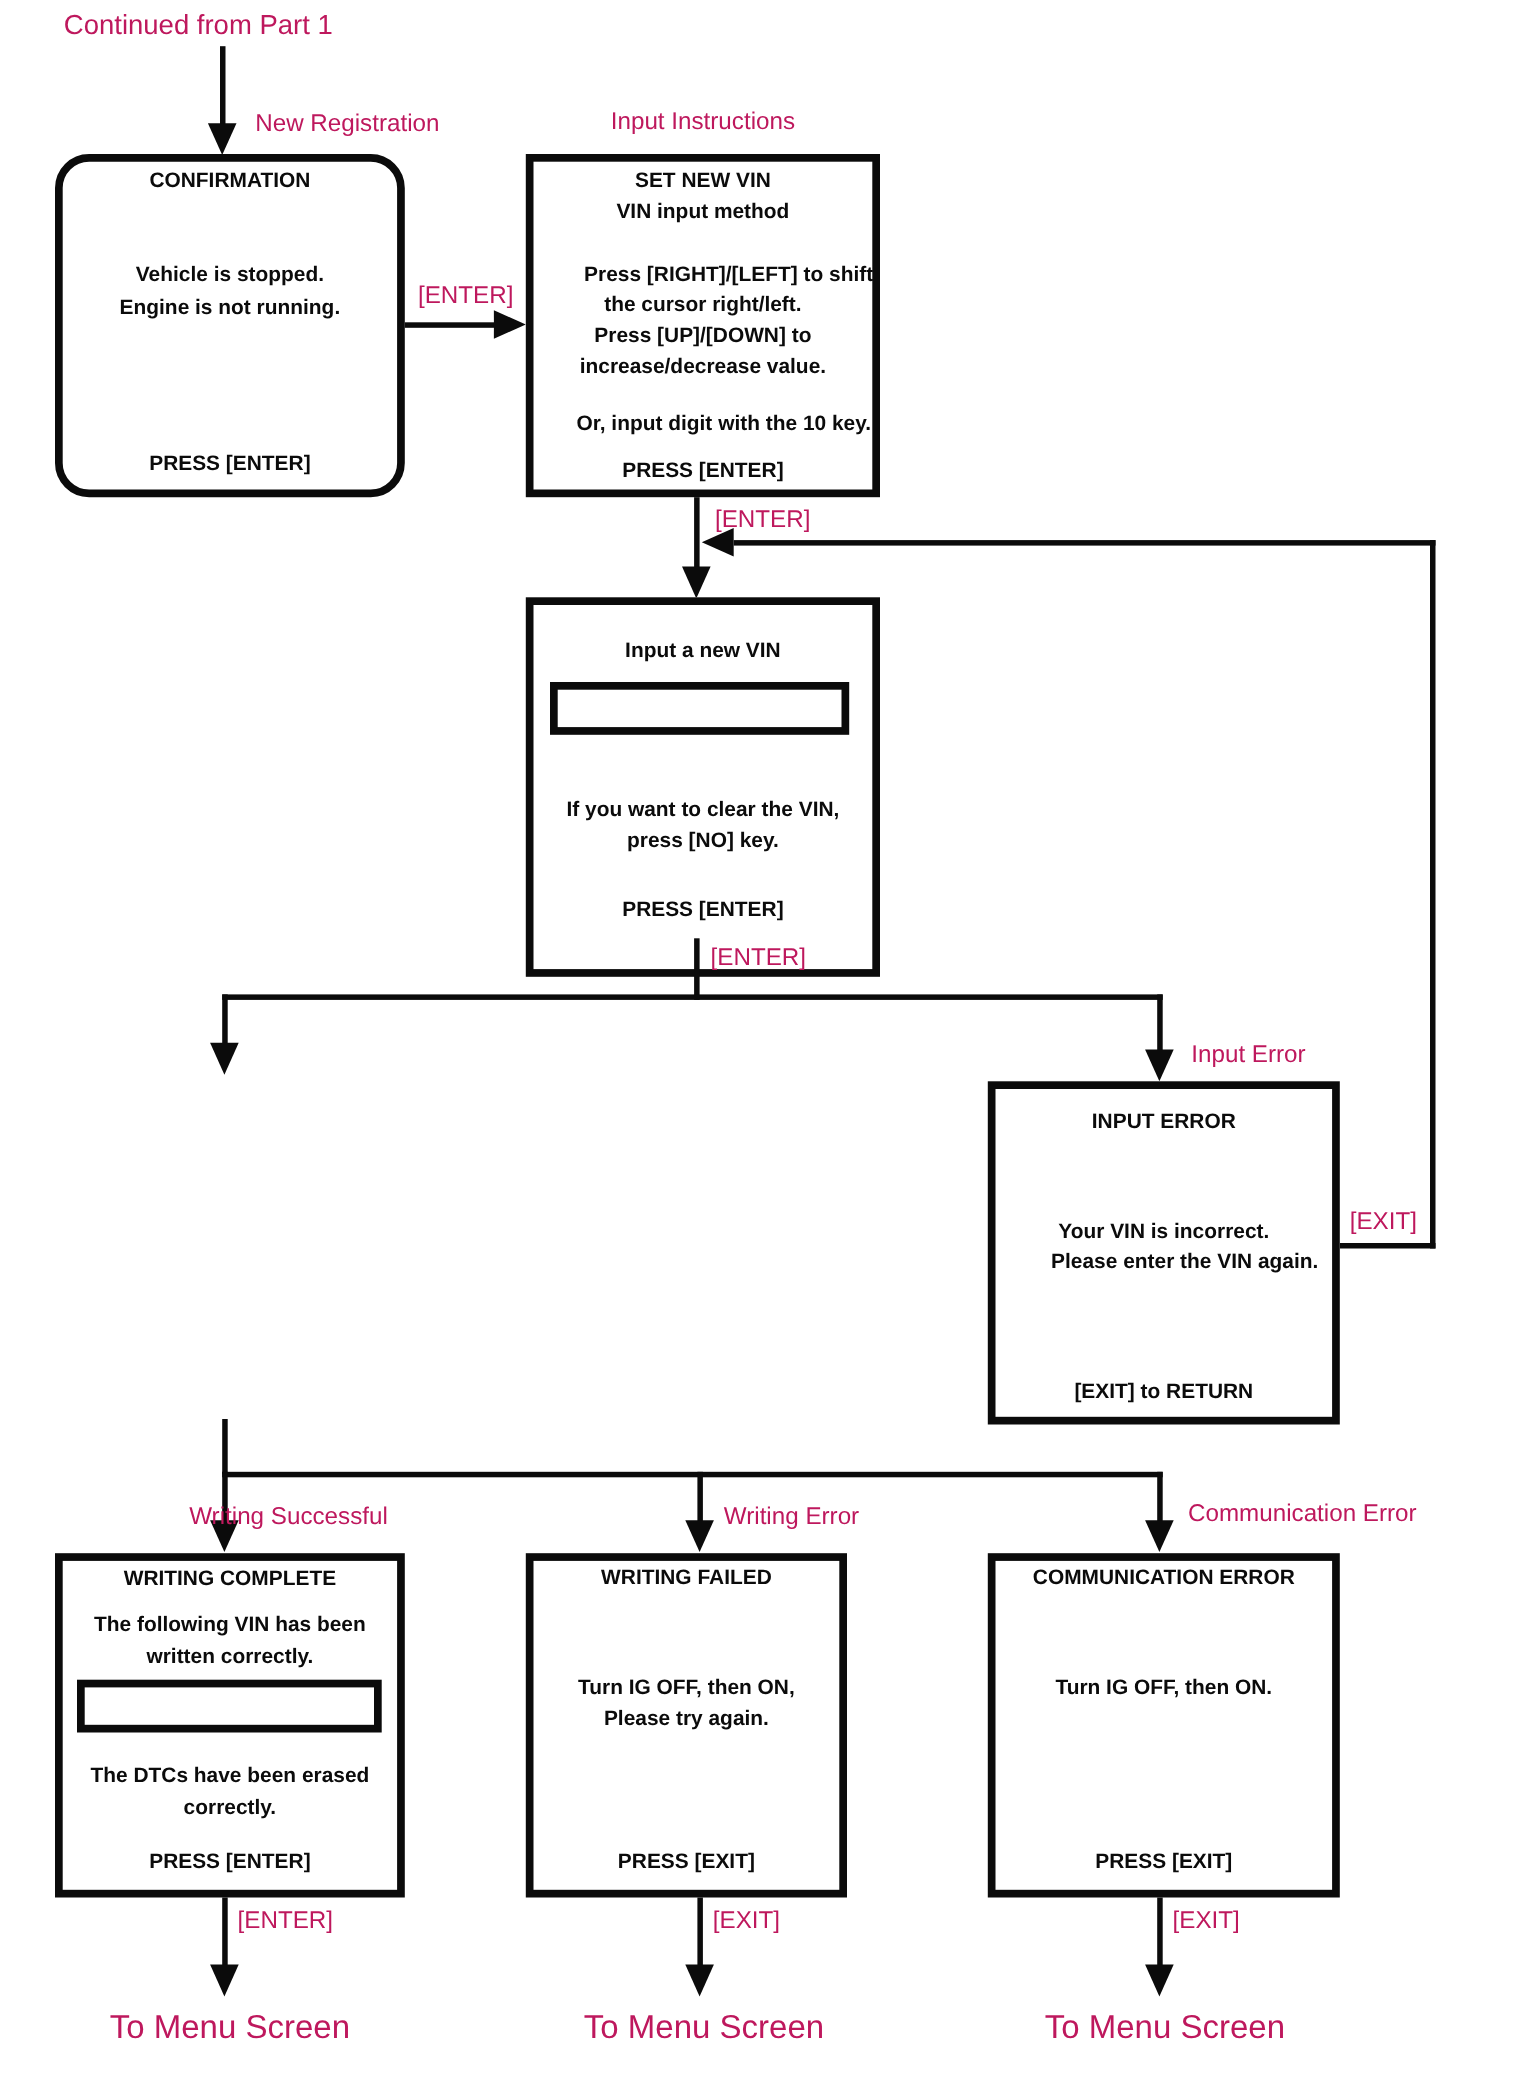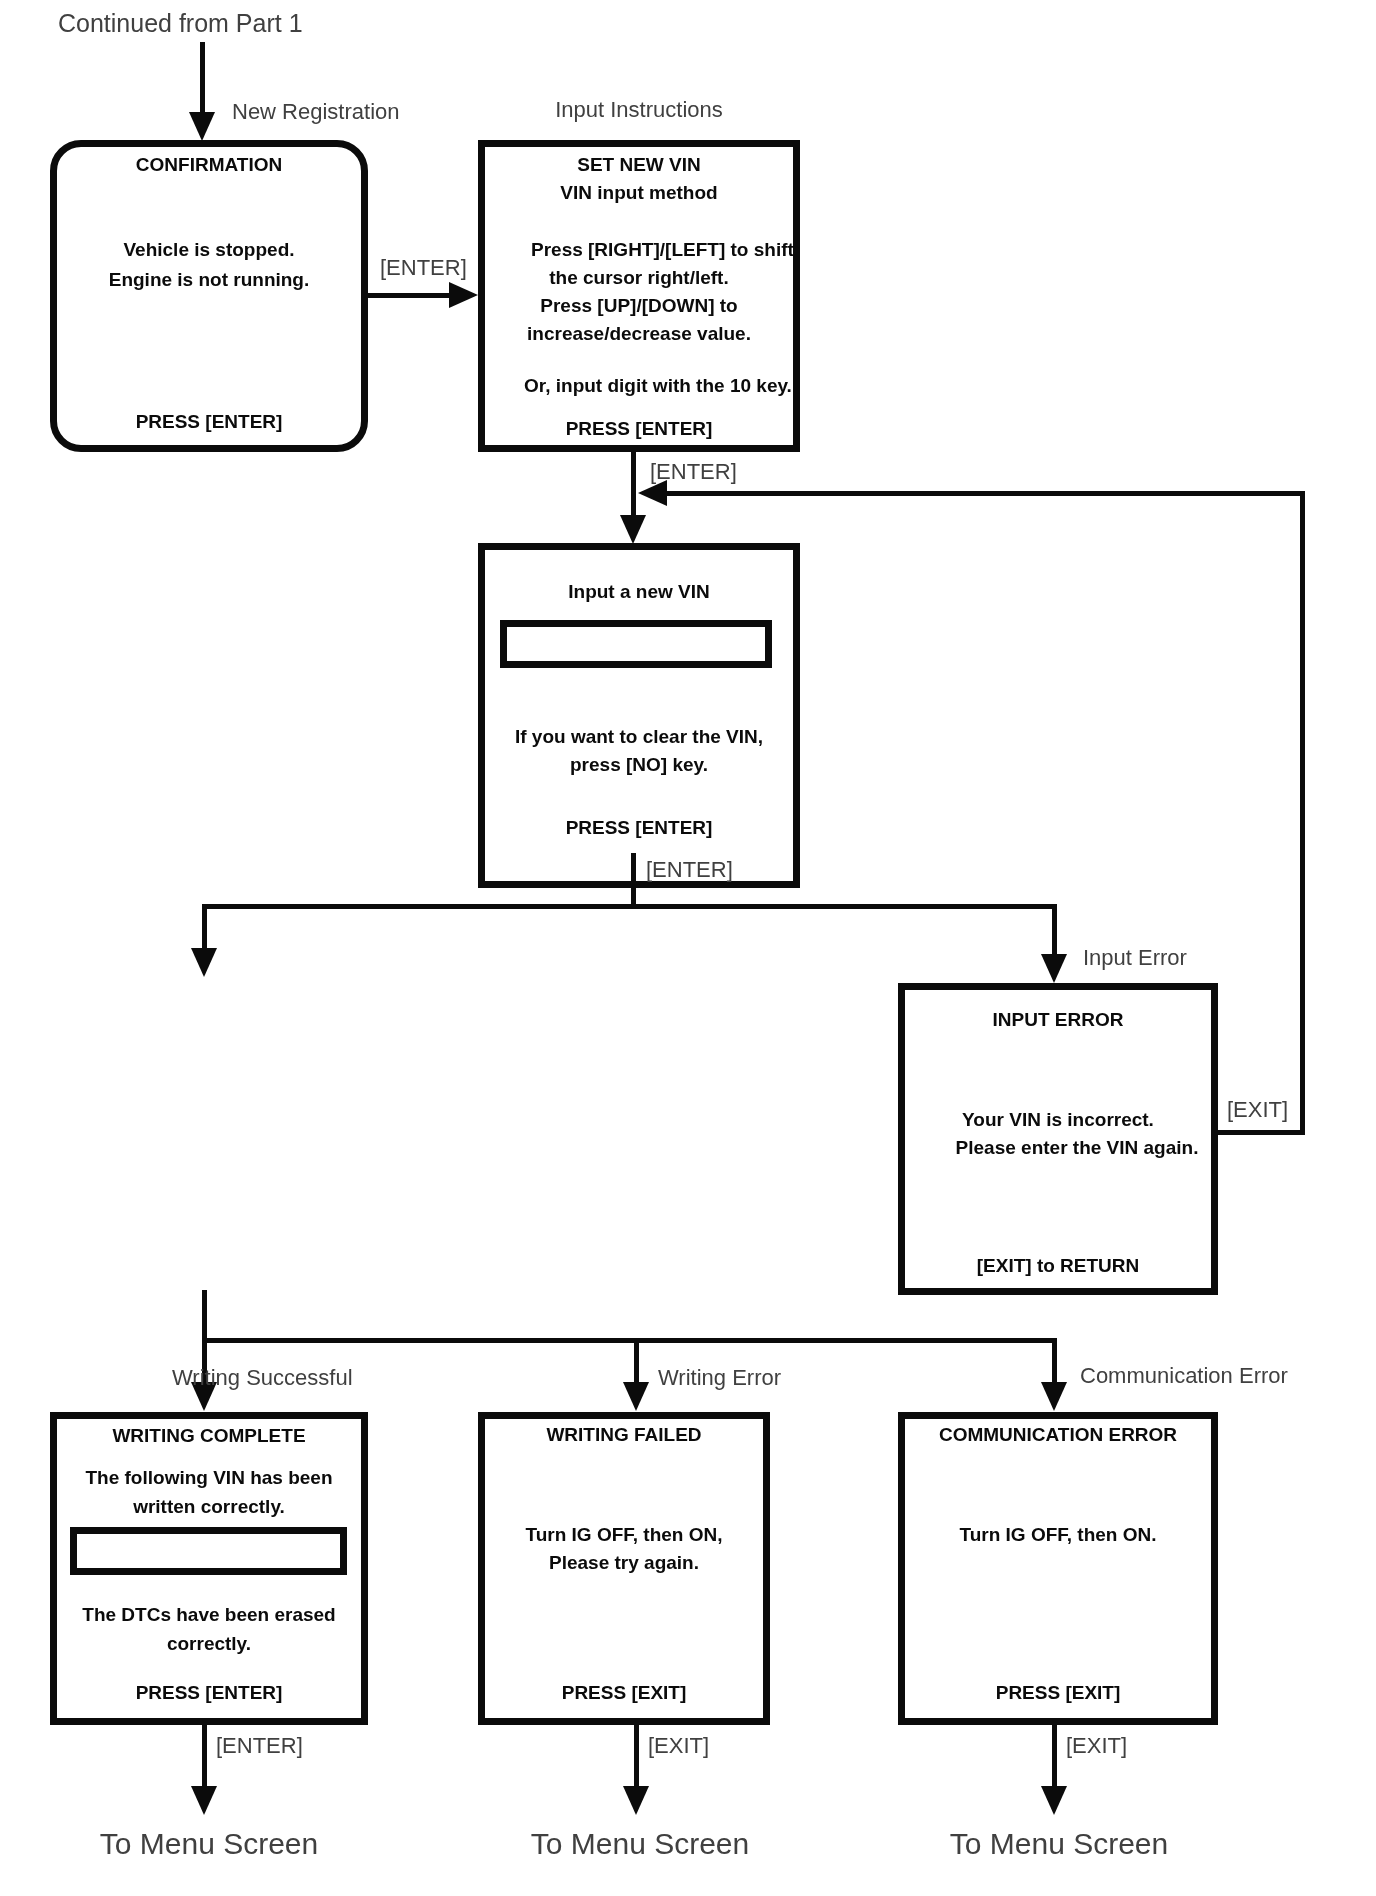--- a/index.html
+++ b/index.html
@@ -1,21 +1,21 @@
 <!DOCTYPE html>
 <html><head>
 <meta charset="utf-8">
 <style>
   html,body { margin:0; padding:0; background:#ffffff; }
   #canvas {
     position:relative; width:1376px; height:1896px;
     background:#ffffff; overflow:hidden;
     font-family:"Liberation Sans", sans-serif; color:#000;
   }
-  .lbl { position:absolute; white-space:nowrap; color:#404040; }
+  .lbl { position:absolute; white-space:nowrap; color:#be185d; }
   .lbl-sm  { font-size:22px; line-height:24px; }
   .lbl-br  { font-size:22px; line-height:24px;text-align:center; }
   .lbl-top { font-size:25px; line-height:27px; }
   .lbl-menu{ font-size:30px; line-height:32px; }
   .ctr { text-align:center; }
   .box {
     position:absolute; border:7px solid #0b0b0b; background:#ffffff;
     box-sizing:border-box;
   }
   .bt {

